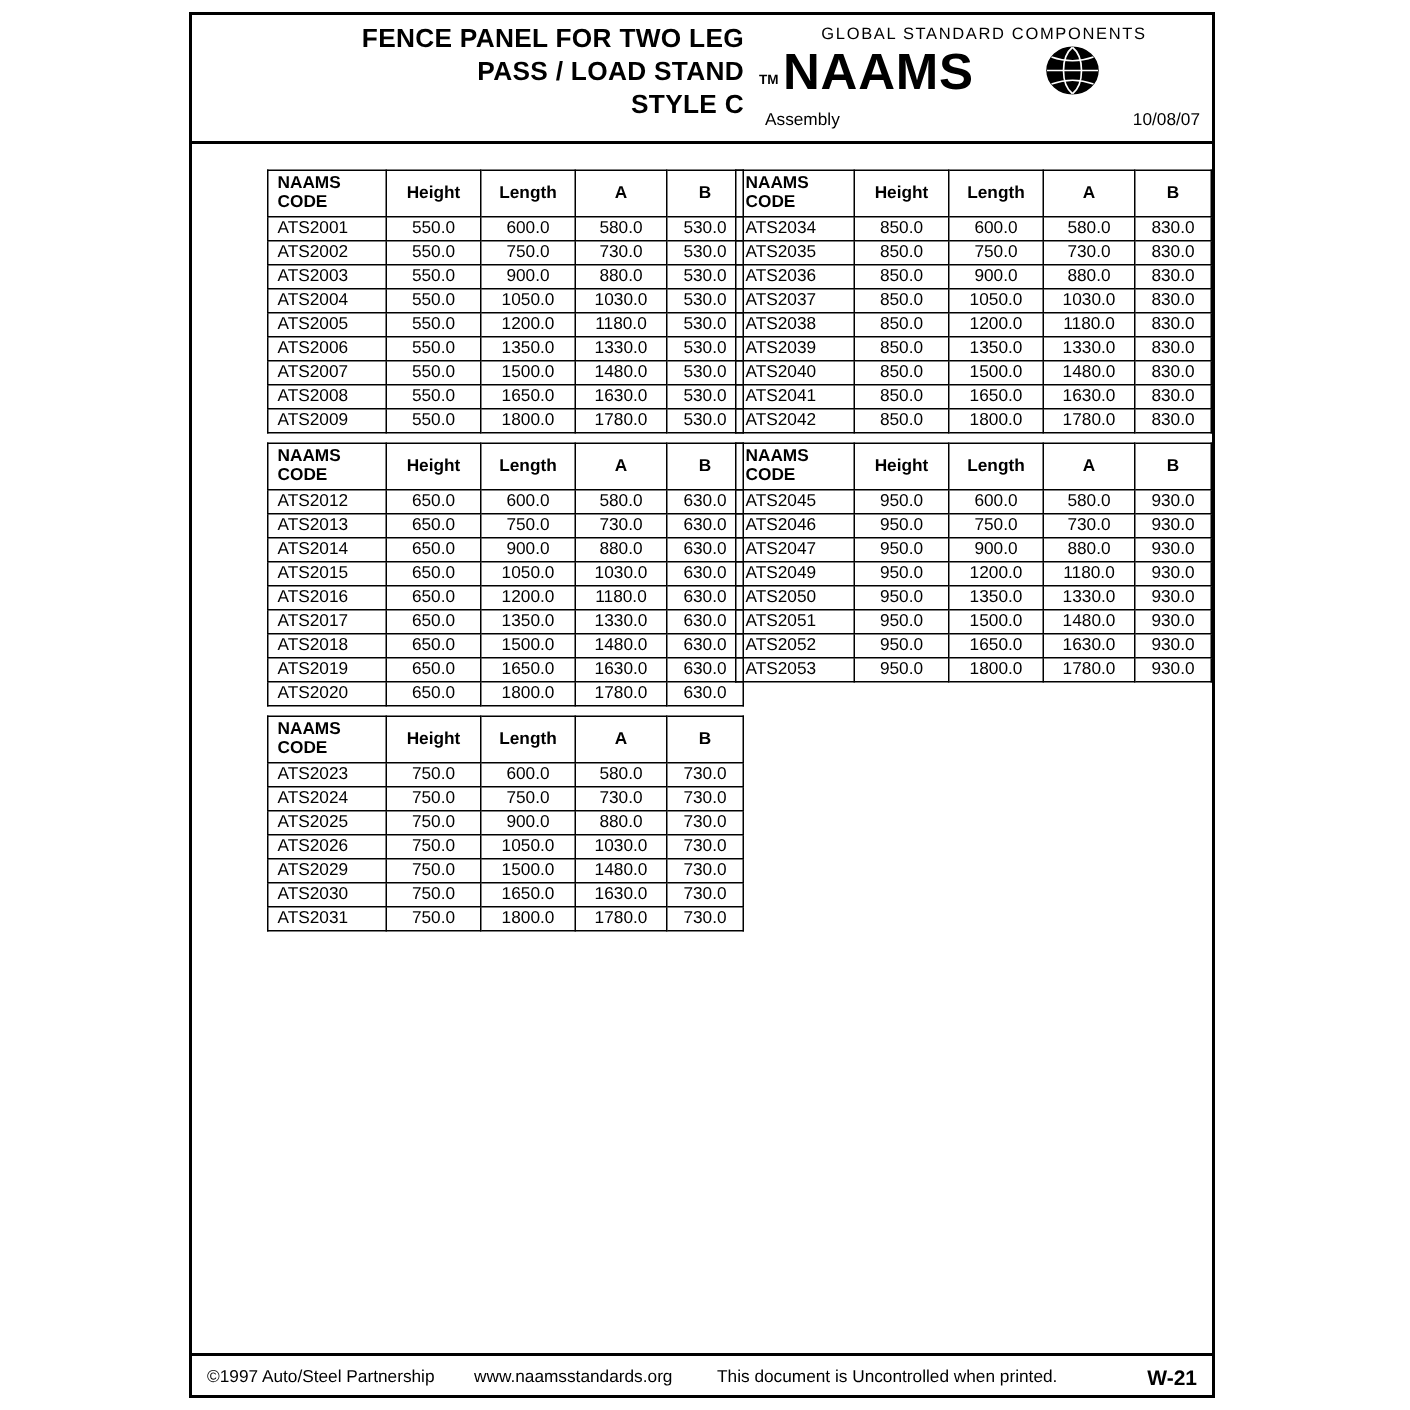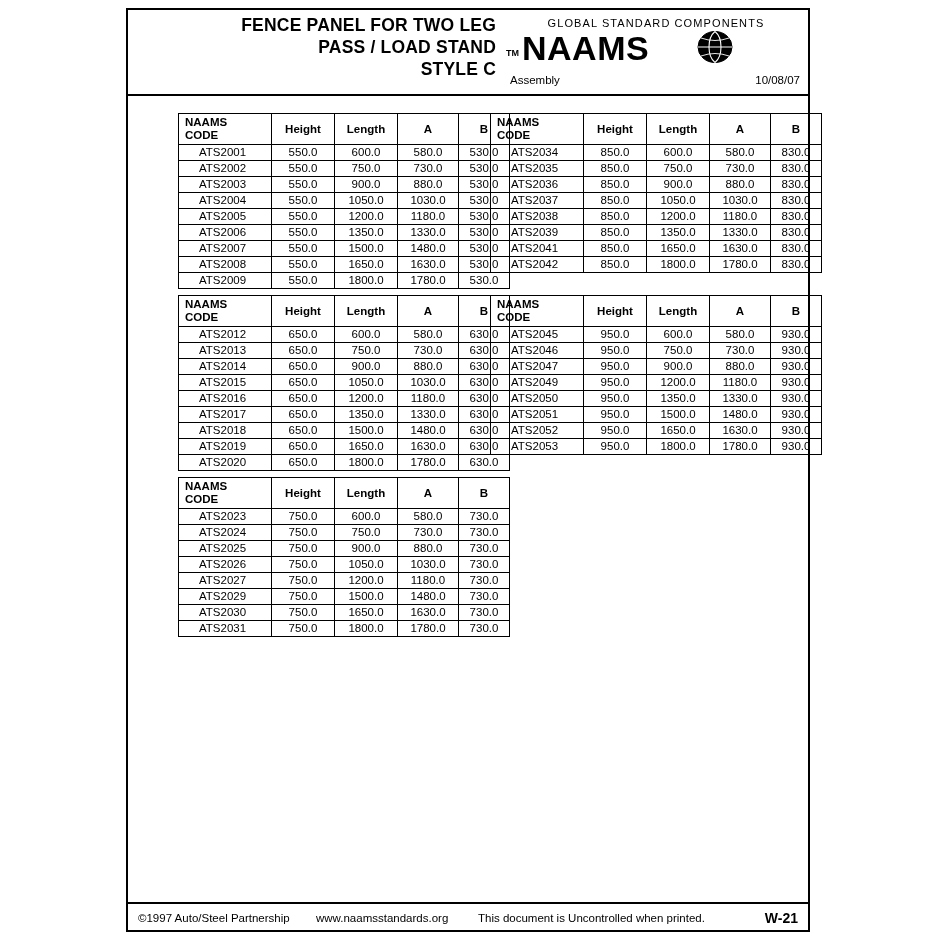--- a/index.html
+++ b/index.html
@@ -128,21 +128,21 @@
   .tbl .c-h { width: 62px; }
   .tbl .c-l { width: 62px; }
   .tbl .c-a { width: 60px; }
   .tbl .c-b { width: 50px; }
   .tbl th.c-code {
     text-align: left;
     padding-left: 6px;
   }
   .tbl td.c-code {
     text-align: left;
-    padding-left: 20px;
+    padding-left: 6px;
   }
   .tbl .hdr-code-inner {
     display: block;
     line-height: 13px;
   }
   
   .footer {
     position: absolute;
     left: 126px;
     top: 902px;
@@ -340,20 +340,27 @@
             <td class="c-b">830.0</td>
           </tr>
           <tr>
             <td class="c-code">ATS2039</td>
             <td class="c-h">850.0</td>
             <td class="c-l">1350.0</td>
             <td class="c-a">1330.0</td>
             <td class="c-b">830.0</td>
           </tr>
           <tr>
+            <td class="c-code">ATS2040</td>
+            <td class="c-h">850.0</td>
+            <td class="c-l">1500.0</td>
+            <td class="c-a">1480.0</td>
+            <td class="c-b">830.0</td>
+          </tr>
+          <tr>
             <td class="c-code">ATS2041</td>
             <td class="c-h">850.0</td>
             <td class="c-l">1650.0</td>
             <td class="c-a">1630.0</td>
             <td class="c-b">830.0</td>
           </tr>
           <tr>
             <td class="c-code">ATS2042</td>
             <td class="c-h">850.0</td>
             <td class="c-l">1800.0</td>
@@ -549,27 +556,20 @@
             <td class="c-b">730.0</td>
           </tr>
           <tr>
             <td class="c-code">ATS2026</td>
             <td class="c-h">750.0</td>
             <td class="c-l">1050.0</td>
             <td class="c-a">1030.0</td>
             <td class="c-b">730.0</td>
           </tr>
           <tr>
-            <td class="c-code">ATS2027</td>
-            <td class="c-h">750.0</td>
-            <td class="c-l">1200.0</td>
-            <td class="c-a">1180.0</td>
-            <td class="c-b">730.0</td>
-          </tr>
-          <tr>
             <td class="c-code">ATS2029</td>
             <td class="c-h">750.0</td>
             <td class="c-l">1500.0</td>
             <td class="c-a">1480.0</td>
             <td class="c-b">730.0</td>
           </tr>
           <tr>
             <td class="c-code">ATS2030</td>
             <td class="c-h">750.0</td>
             <td class="c-l">1650.0</td>

